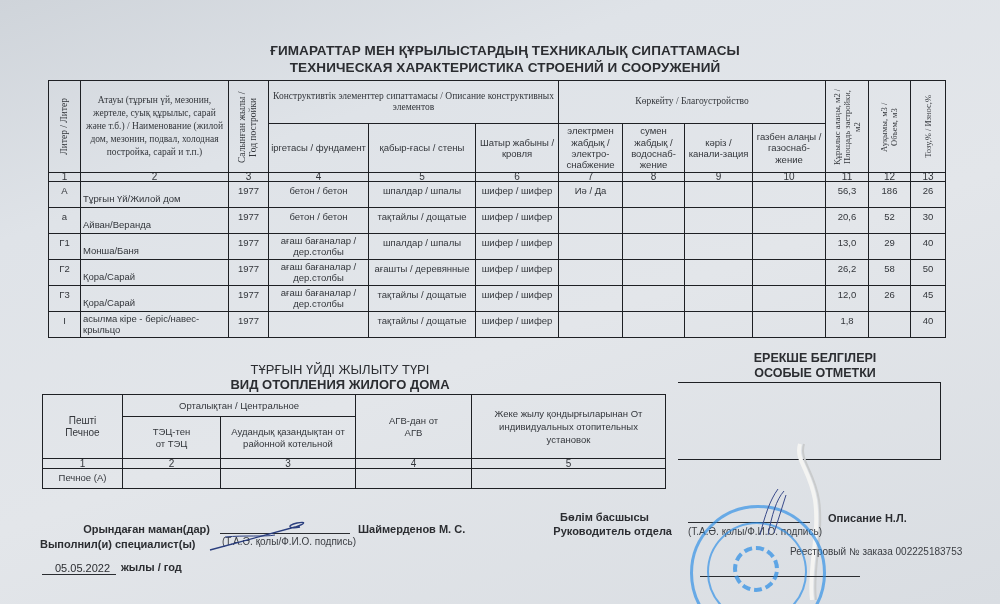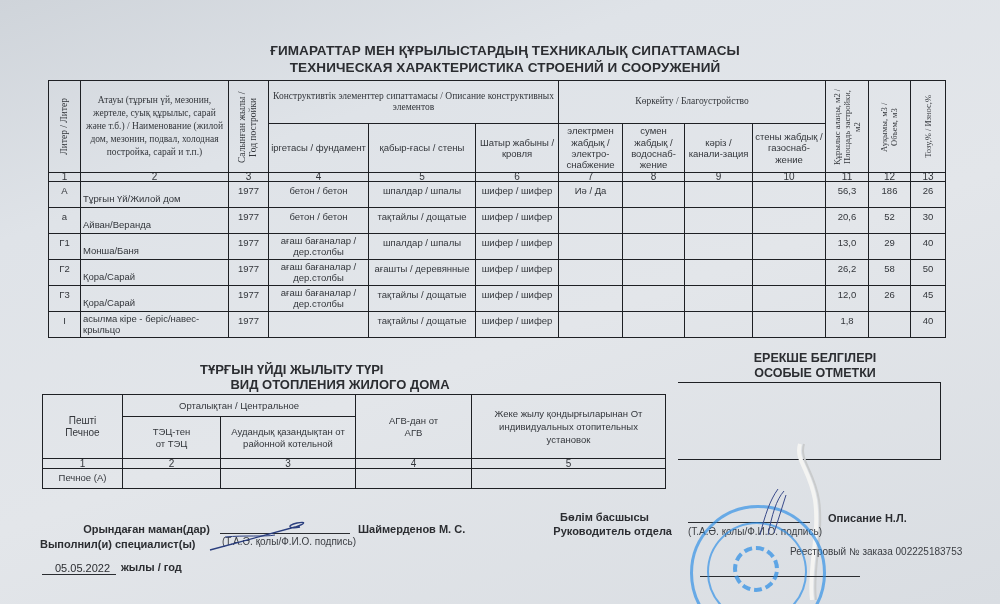--- a/index.html
+++ b/index.html
@@ -62,21 +62,21 @@
           <div class="vert" style="font-size:8.5px;">Тозу,% / Износ,%</div>
         </td>
   </tr>
   <tr style="height:49px;">
     <td>іргетасы / фундамент</td>
     <td>қабыр-ғасы / стены</td>
     <td>Шатыр жабыны / кровля</td>
     <td>электрмен жабдық / электро-снабжение</td>
     <td>сумен жабдық / водоснаб-жение</td>
     <td>кәріз / канали-зация</td>
-    <td>стены жабдық / газоснаб-жение</td>
+    <td>газбен алаңы / газоснаб-жение</td>
   </tr>
   <tr style="height:8px;">
     <td class="num" style="line-height:8px;">1</td>
     <td class="num" style="line-height:8px;">2</td>
     <td class="num" style="line-height:8px;">3</td>
     <td class="num" style="line-height:8px;">4</td>
     <td class="num" style="line-height:8px;">5</td>
     <td class="num" style="line-height:8px;">6</td>
     <td class="num" style="line-height:8px;">7</td>
     <td class="num" style="line-height:8px;">8</td>
@@ -178,21 +178,21 @@
     <td class="top"></td>
     <td class="top"></td>
     <td class="top"></td>
     <td class="top">1,8</td>
     <td class="top"></td>
     <td class="top">40</td>
   </tr>
 </tbody>
   </table>
 
-<div class="abs" style="left:200px;width:280px;top:362px;text-align:left;font-weight:bold;font-size:13px;color:#2b2d31;">ТҰРҒЫН ҮЙДІ ЖЫЛЫТУ ТҮРІ</div>
+<div class="abs" style="left:200px;width:280px;top:362px;text-align:center;font-weight:normal;font-size:13px;color:#2b2d31;">ТҰРҒЫН ҮЙДІ ЖЫЛЫТУ ТҮРІ</div>
 <div class="abs" style="left:200px;width:280px;top:377px;text-align:center;font-weight:bold;font-size:13px;color:#2b2d31;">ВИД ОТОПЛЕНИЯ ЖИЛОГО ДОМА</div>
 
 <table style="left:42px;top:394px;width:623px;">
   <colgroup>
     <col style="width:80px">
       <col style="width:98px">
       <col style="width:135px">
       <col style="width:116px">
       <col style="width:194px">
   </colgroup>

